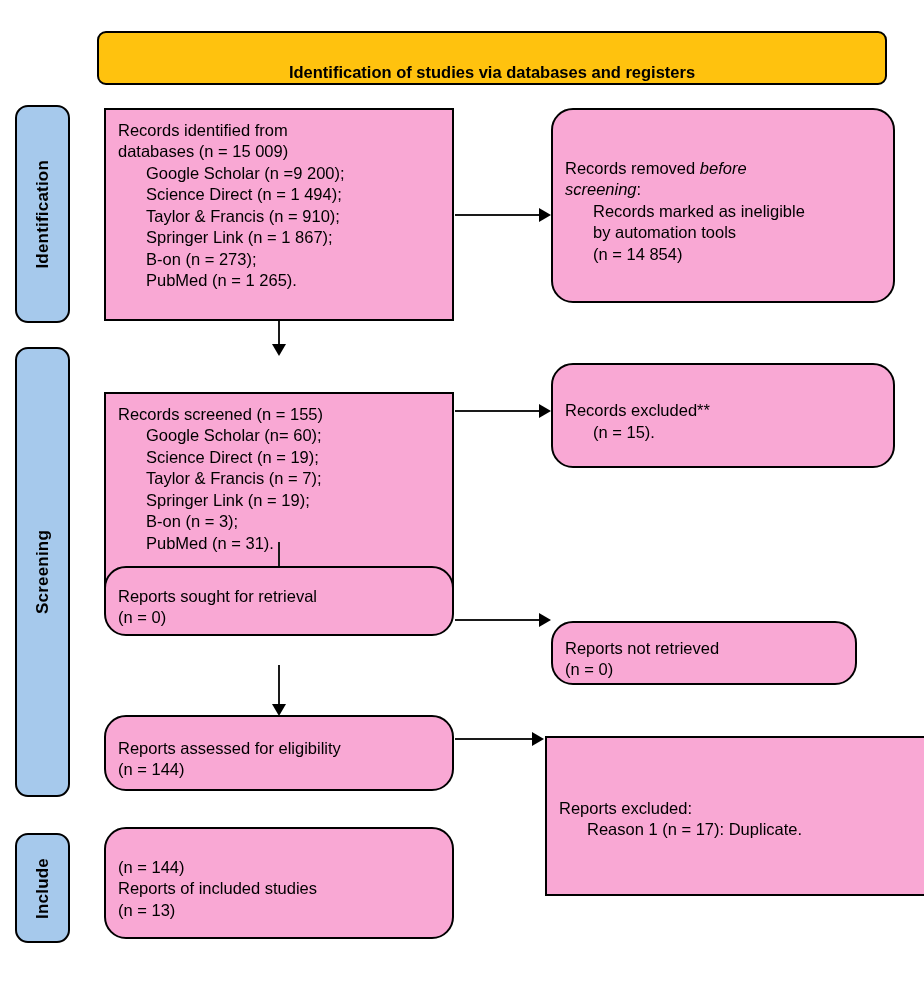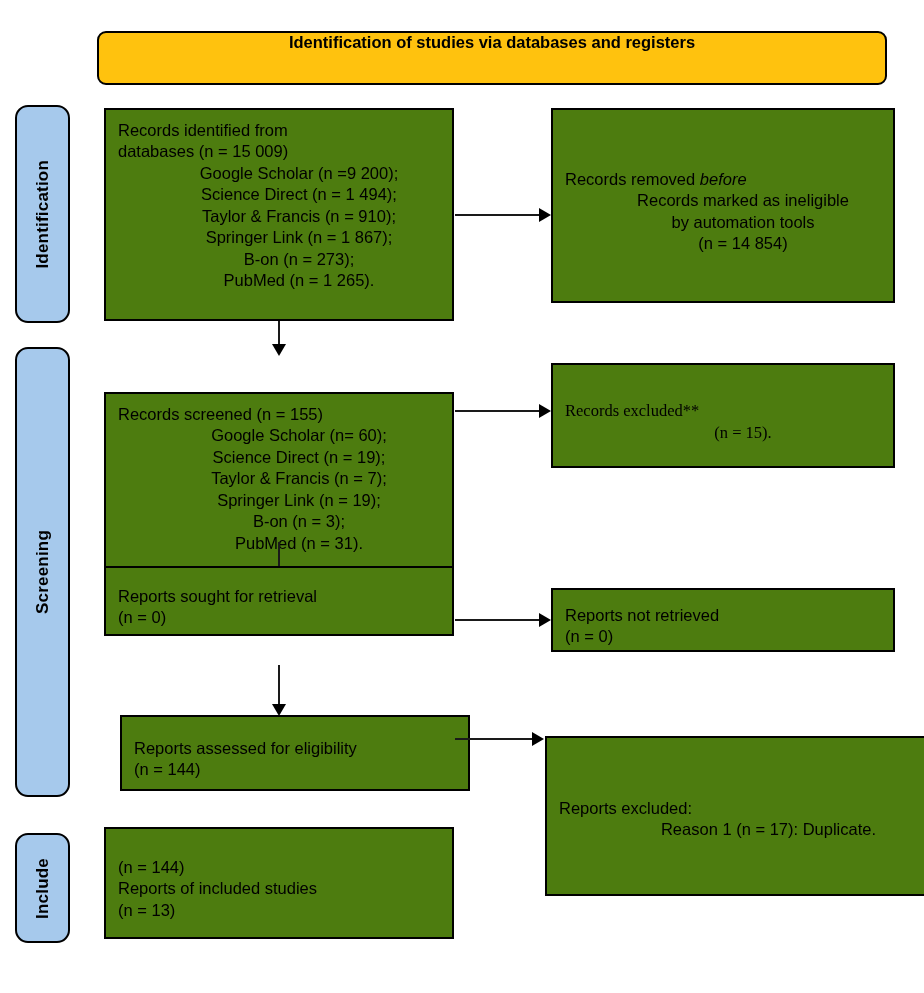--- a/index.html
+++ b/index.html
@@ -42,52 +42,52 @@
   }
 
   
   .banner {
     position: absolute;
     background: #FFC20E;
     border: 2.5px solid #000000;
     border-radius: 9px;
     box-sizing: border-box;
     display: flex;
-    align-items: flex-start;
+    align-items: flex-end;
     justify-content: center;
   }
   .banner .banner-text {
     font-weight: bold;
     font-size: 16.5px;
     text-align: center;
     line-height: 1.2;
   }
 
   
   .node {
     position: absolute;
-    background: #4d7c0f;
+    background: #f9a8d4;
     border: 2.5px solid #000000;
     box-sizing: border-box;
     padding: 10px 0 0 12px;
   }
   .node.vcenter {
     display: flex;
     flex-direction: column;
     justify-content: center;
     padding-top: 12px;
+    border-radius: 22px;
   }
   .node .line {
     font-size: 16.5px;
     line-height: 1.30;
     white-space: pre;
   }
   .node .line.indent {
     padding-left: 28px;
-    text-align: center;
   }
   .node .line .ital {
     font-style: italic;
   }
 
   
   .conn {
     position: absolute;
     background: #1a1a1a;
   }
@@ -137,20 +137,21 @@
     <div class="line indent">Google Scholar (n =9 200);</div>
     <div class="line indent">Science Direct (n = 1 494);</div>
     <div class="line indent">Taylor &amp; Francis (n = 910);</div>
     <div class="line indent">Springer Link (n = 1 867);</div>
     <div class="line indent">B-on (n = 273);</div>
     <div class="line indent">PubMed (n = 1 265).</div>
   </div>
 
   <div class="node vcenter" style="left:551px; top:108px; width:344px; height:195px;">
     <div class="line"><span>Records removed </span><span class="ital">before</span></div>
+    <div class="line"><span class="ital">screening</span><span>:</span></div>
     <div class="line indent">Records marked as ineligible</div>
     <div class="line indent">by automation tools</div>
     <div class="line indent">(n = 14 854)</div>
   </div>
 
   <div class="conn h" style="left:455px; top:214px; width:85px;"></div>
   <div class="arrowhead right" style="left:539px; top:208px;"></div>
 
   <div class="conn v" style="left:278px; top:321px; height:24px;"></div>
   <div class="arrowhead down" style="left:272px; top:344px;"></div>
@@ -158,48 +159,48 @@
   <div class="node" style="left:104px; top:360px; width:350px; height:217px;margin-top:32px;">
     <div class="line">Records screened (n = 155)</div>
     <div class="line indent">Google Scholar (n= 60);</div>
     <div class="line indent">Science Direct (n = 19);</div>
     <div class="line indent">Taylor &amp; Francis (n = 7);</div>
     <div class="line indent">Springer Link (n = 19);</div>
     <div class="line indent">B-on (n = 3);</div>
     <div class="line indent">PubMed (n = 31).</div>
   </div>
 
-  <div class="node vcenter" style="left:551px; top:363px; width:344px; height:105px;font-family:Liberation Serif, serif;">
+  <div class="node vcenter" style="left:551px; top:363px; width:344px; height:105px;">
     <div class="line">Records excluded**</div>
     <div class="line indent">(n = 15).</div>
   </div>
 
   <div class="conn h" style="left:455px; top:410px; width:85px;"></div>
   <div class="arrowhead right" style="left:539px; top:404px;"></div>
 
   <div class="conn v" style="left:278px; top:542px; height:41px;"></div>
   <div class="arrowhead down" style="left:272px; top:581px;"></div>
 
   <div class="node vcenter" style="left:104px; top:566px; width:350px; height:70px;">
     <div class="line">Reports sought for retrieval</div>
     <div class="line">(n = 0)</div>
   </div>
 
-  <div class="node vcenter" style="left:551px; top:588px; width:344px; height:64px;">
+  <div class="node vcenter" style="left:551px; top:621px; width:306px; height:64px;">
     <div class="line">Reports not retrieved</div>
     <div class="line">(n = 0)</div>
   </div>
 
   <div class="conn h" style="left:455px; top:619px; width:85px;"></div>
   <div class="arrowhead right" style="left:539px; top:613px;"></div>
 
   <div class="conn v" style="left:278px; top:665px; height:41px;"></div>
   <div class="arrowhead down" style="left:272px; top:704px;"></div>
 
-  <div class="node vcenter" style="left:104px; top:715px; width:350px; height:76px;margin-left:16px;">
+  <div class="node vcenter" style="left:104px; top:715px; width:350px; height:76px;">
     <div class="line">Reports assessed for eligibility</div>
     <div class="line">(n = 144)</div>
   </div>
 
   <div class="node" style="left:545px; top:736px; width:407px; height:160px; padding-top:60px;">
     <div class="line">Reports excluded:</div>
     <div class="line indent">Reason 1 (n = 17): Duplicate.</div>
   </div>
 
   <div class="conn h" style="left:455px; top:738px; width:78px;"></div>

